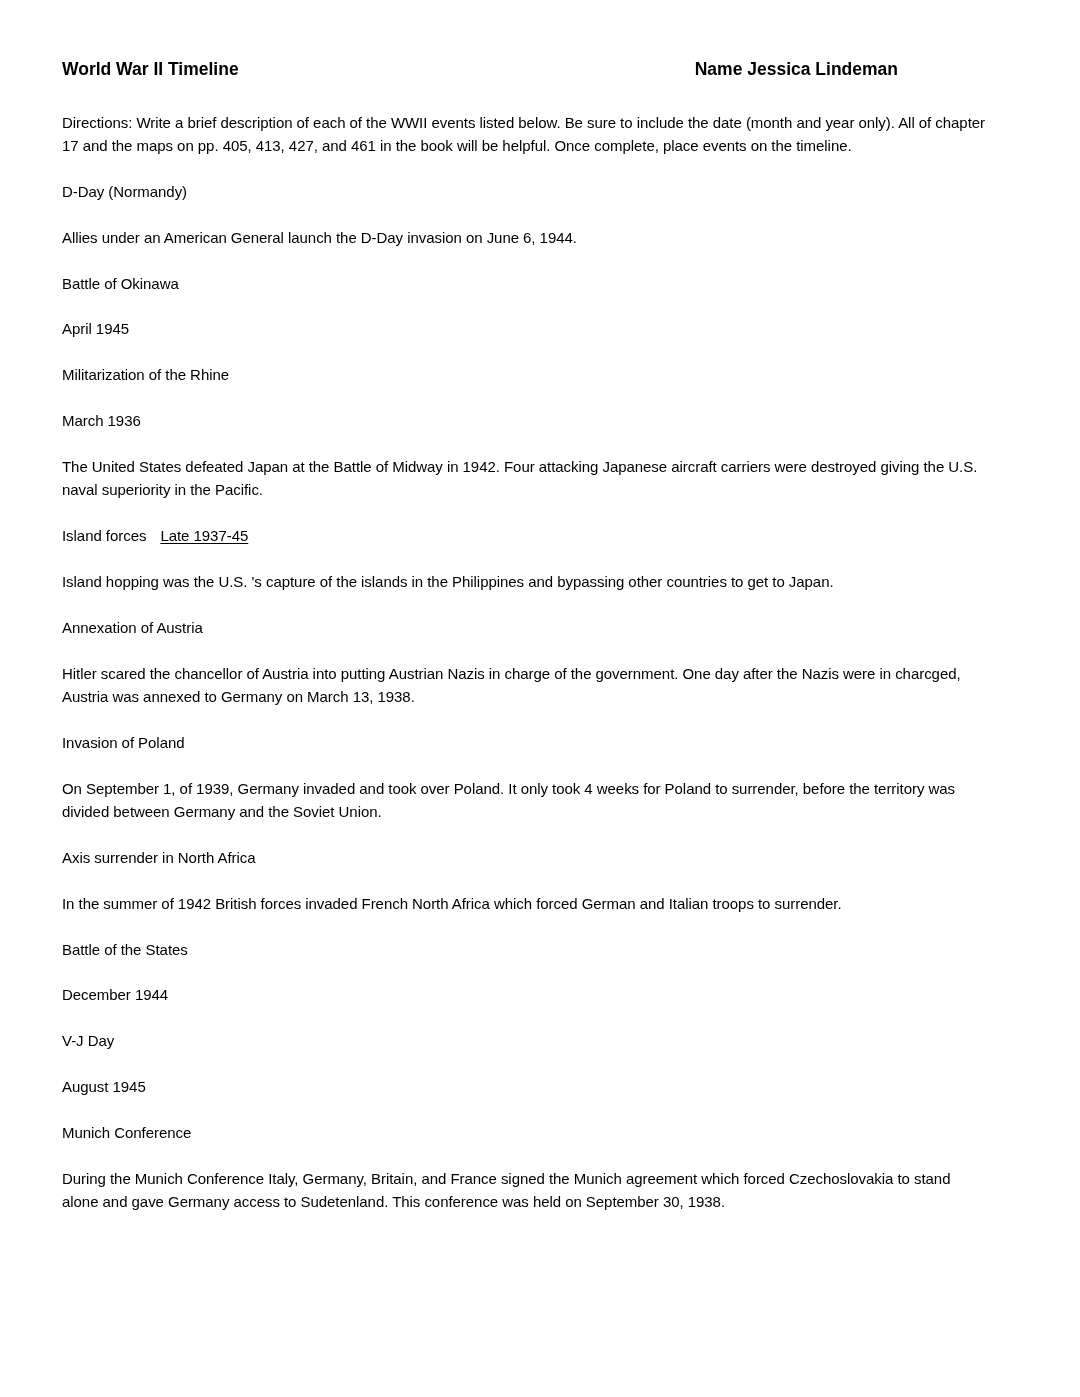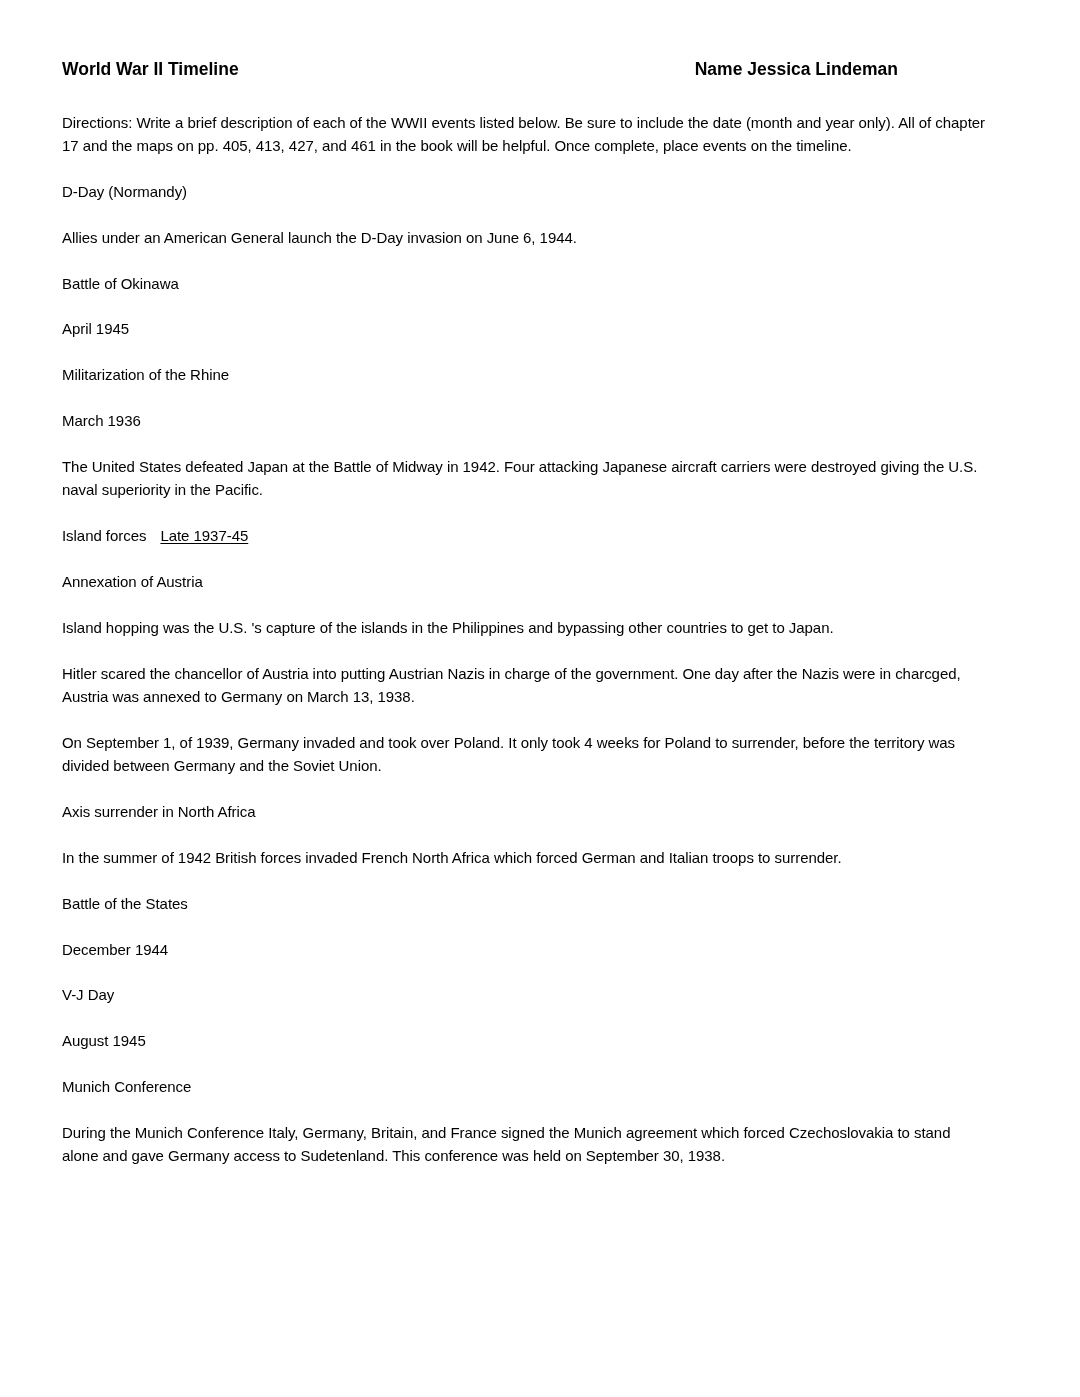--- a/index.html
+++ b/index.html
@@ -93,27 +93,30 @@
     <p class="para">
       <span class="event-label">Militarization of the Rhine</span>
     </p>
     <p class="para">March 1936</p>
 
     <p class="para">The United States defeated Japan at the Battle of Midway in 1942. Four attacking Japanese aircraft carriers were destroyed giving the U.S. naval superiority in the Pacific.</p>
 
     <p class="para">
       <span class="event-label">Island forces</span><span class="inline-date">Late 1937-45</span>
     </p>
+    <p class="para">Island hopping was the U.S. 's capture of the islands in the Philippines and bypassing other countries to get to Japan.</p>
+
     <p class="para">
       <span class="event-label">Annexation of Austria</span>
     </p>
-
-    <p class="para">Island hopping was the U.S. 's capture of the islands in the Philippines and bypassing other countries to get to Japan.</p>
     <p class="para">Hitler scared the chancellor of Austria into putting Austrian Nazis in charge of the government. One day after the Nazis were in charcged, Austria was annexed to Germany on March 13, 1938.</p>
 
+    <p class="para">
+      <span class="event-label">Invasion of Poland</span>
+    </p>
     <p class="para">On September 1, of 1939, Germany invaded and took over Poland. It only took 4 weeks for Poland to surrender, before the territory was divided between Germany and the Soviet Union.</p>
 
     <p class="para">
       <span class="event-label">Axis surrender in North Africa</span>
     </p>
     <p class="para">In the summer of 1942 British forces invaded French North Africa which forced German and Italian troops to surrender.</p>
 
     <p class="para">
       <span class="event-label">Battle of the States</span>
     </p>

